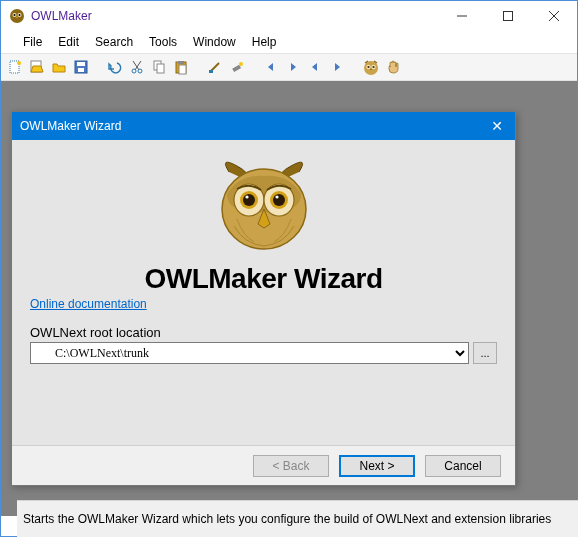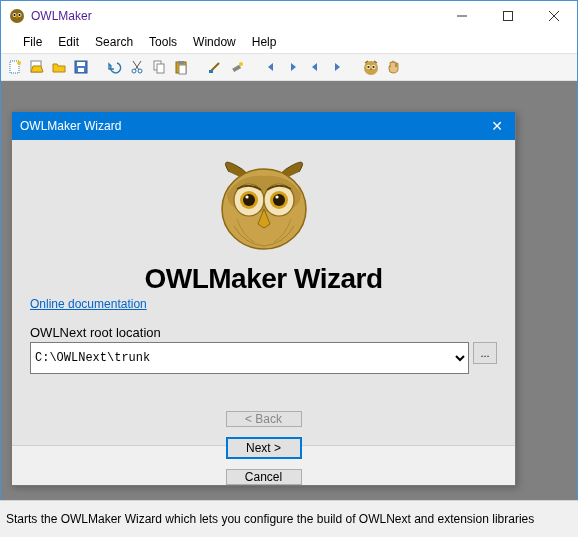--- a/index.html
+++ b/index.html
@@ -35,31 +35,31 @@
   .wiz-title .x { width:20px; text-align:center; font-size:14px; cursor:default; }
   .wiz-body { flex:1; padding:10px 18px 8px 18px; display:flex; flex-direction:column; }
   .owl-wrap { text-align:center; }
   .owl-wrap svg { margin-top:4px; }
   .wiz-heading { text-align:center; font-weight:900; font-size:28px; margin-top:6px; font-family:Arial, sans-serif; letter-spacing:-0.5px; }
   .wiz-link { text-align:left; margin-top:2px; }
   .wiz-link a { color:#0066cc; font-size:12px; }
   .form-row { margin-top:14px; }
   .field-label { font-size:13px; margin-bottom:2px; }
   .path-row { display:flex; gap:4px; }
-  .path-row select { flex:1; height:32px; border:1px solid #7a7a7a; background:#fff; font-family:Liberation Mono, monospace; font-size:12px; padding:0 0; }
+  .path-row select { flex:1; height:22px; border:1px solid #7a7a7a; background:#fff; font-family:Liberation Serif, serif; font-size:12px; padding:0 20px; }
   .path-row .browse { width:24px; height:22px; border:1px solid #adadad; background:#e1e1e1; font-size:11px; cursor:default; }
   .btn-row { margin-top:6px; display:flex; gap:8px; }
   .stdbtn { height:22px; border:1px solid #adadad; background:#e1e1e1; font-family:inherit; font-size:12px; padding:0 12px; cursor:default; }
-  .wiz-footer { height:40px; border-top:1px solid #d0d0d0; display:flex; align-items:center; justify-content:flex-end; padding:0 14px; gap:10px; background:#f0f0f0;flex-direction:column; }
+  .wiz-footer { height:40px; border-top:1px solid #d0d0d0; display:flex; align-items:center; justify-content:flex-end; padding:0 14px; gap:10px; background:#f0f0f0; }
   .wiz-footer .stdbtn { width:76px; }
   .wiz-footer .disabled { color:#888; }
   .wiz-footer .primary { border:2px solid #0078d7; background:#e1e1e1; line-height:18px; width:76px; }
   
   
-  .statusbar { position:absolute; bottom:0; left:0; right:0; height:20px; background:#f0f0f0; border-top:1px solid #d4d4d4; padding:18px 6px; font-size:12px; color:#000; display:flex; align-items:center; }
+  .statusbar { position:absolute; bottom:0; left:17px; right:0; height:20px; background:#f0f0f0; border-top:1px solid #d4d4d4; padding:18px 6px; font-size:12px; color:#000; display:flex; align-items:center; }
 </style>
 </head>
 <body>
 
 <div class="titlebar">
   <span class="app-icon">
     <svg width="16" height="16" viewBox="0 0 16 16">
         <circle cx="8" cy="8" r="7" fill="#8b6914"></circle>
         <circle cx="5.5" cy="7" r="2" fill="#f4e4bc"></circle>
         <circle cx="10.5" cy="7" r="2" fill="#f4e4bc"></circle>

